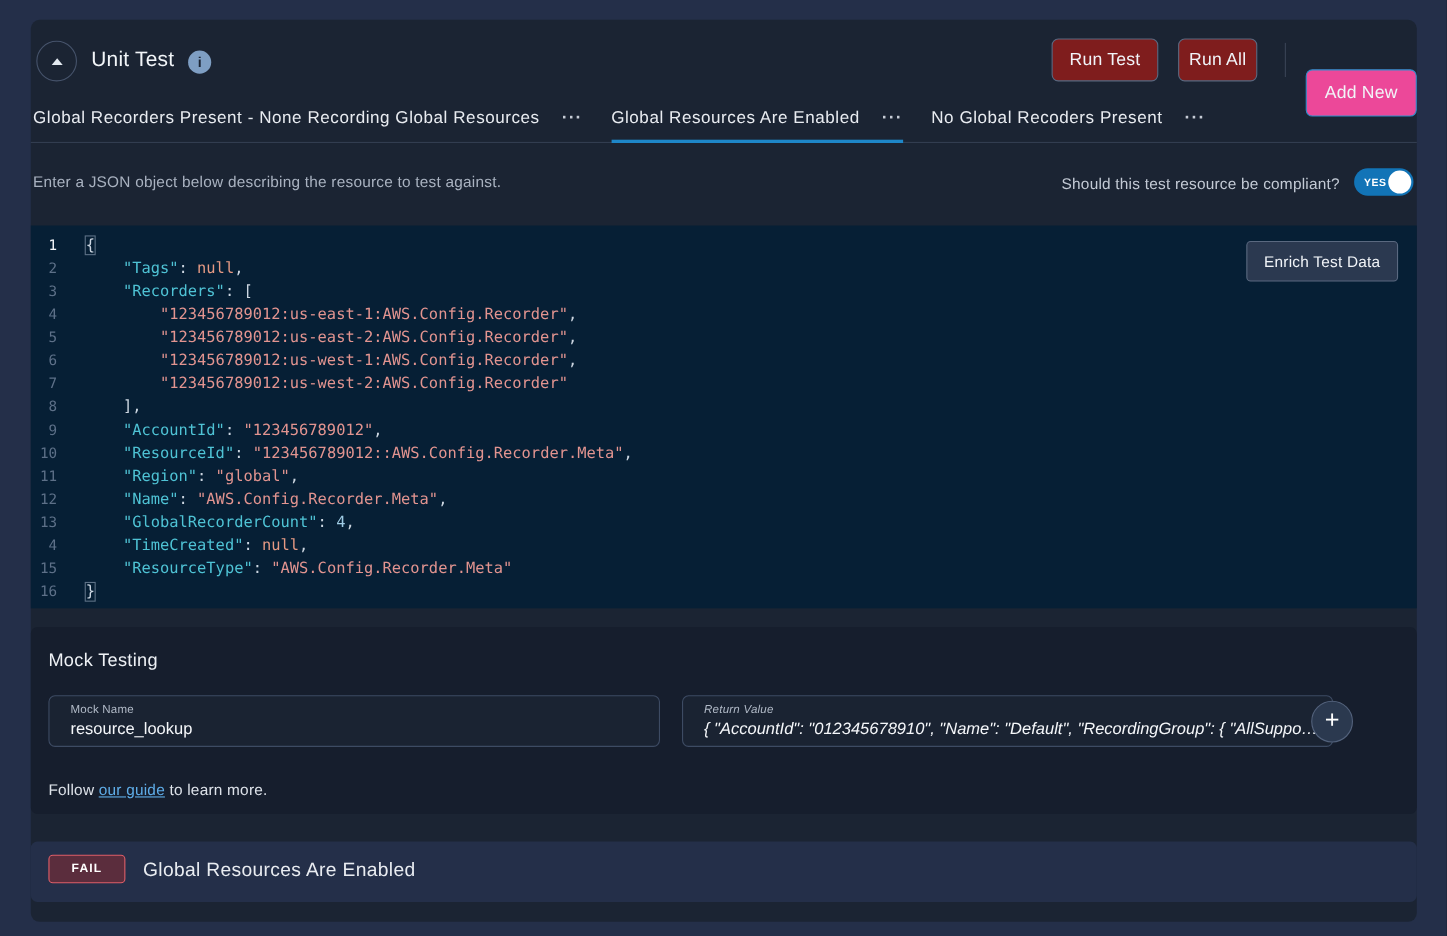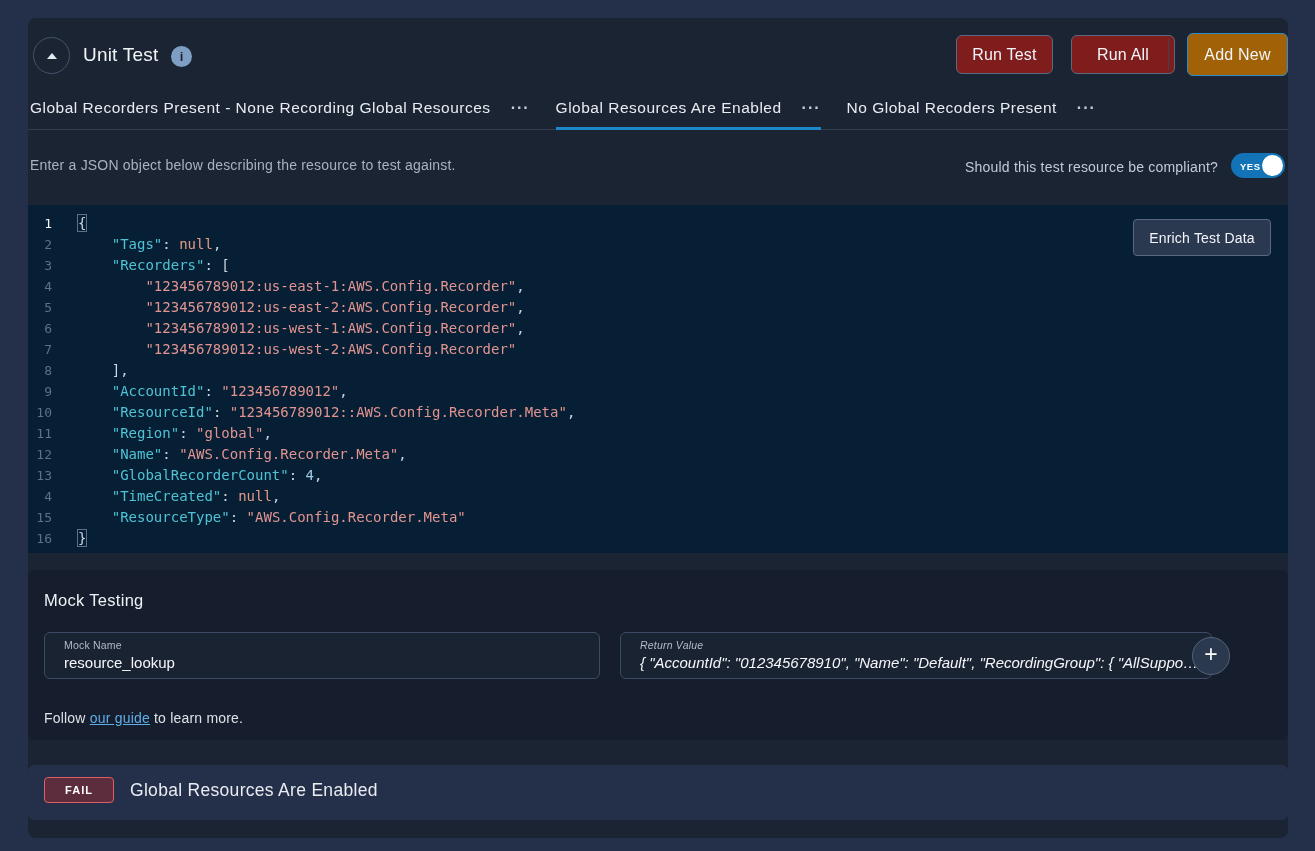--- a/index.html
+++ b/index.html
@@ -30,23 +30,23 @@
     background:#7e9ec3; color:#1b2433; font-size:13px; font-weight:700;
     text-align:center; line-height:21px; cursor:pointer;
   }
   .btn {
     position:absolute; display:flex; align-items:center; justify-content:center;
     color:#f1f4f8; font-size:16px; font-weight:500; letter-spacing:.2px;
     border-radius:6px; cursor:pointer; font-family:inherit;
   }
   .btn.ghost { background:#7f1d1d; border:1px solid #5a6980; }
   .btn-run-test { left:928px; top:17px; width:97px; height:39px; }
-  .btn-run-all  { left:1043px; top:17px; width:104px; height:39px; }
+  .btn-run-all  { left:1043px; top:17px; width:72px; height:39px; }
   .vdiv { position:absolute; left:1140px; top:21px; width:1px; height:31px; background:#3a4456; }
-  .btn.primary { background:#a16207; border:1.5px solid #2f8dcb; }
+  .btn.primary { background:#ec4899; border:1.5px solid #2f8dcb;margin-top:30px; }
   .btn-add-new { left:1159px; top:15px; width:101px; height:43px; }
 
   
   .tabs-divider { position:absolute; left:0; top:111px; width:1260px; height:1px; background:#323d50; }
   .tabs { position:absolute; left:2px; top:68px; height:44px; display:flex; align-items:center; }
   .tab { position:relative; height:44px; display:flex; align-items:center; margin-right:26px; cursor:pointer; }
   .tab-label { font-size:15.5px; letter-spacing:.5px; color:#e9ecf1; margin-right:20px; }
   .tab-dots { font-size:16px; font-weight:700; letter-spacing:1px; color:#c6ccd6; line-height:10px; cursor:pointer; }
   .tab.active::after { content:""; position:absolute; left:0; right:0; bottom:0; height:3px; background:#1e87c9; }
 

